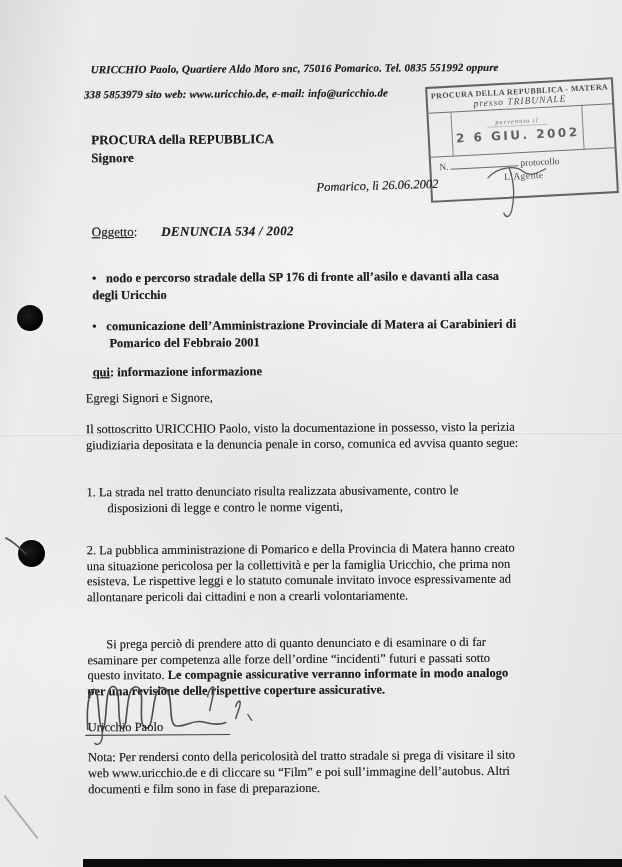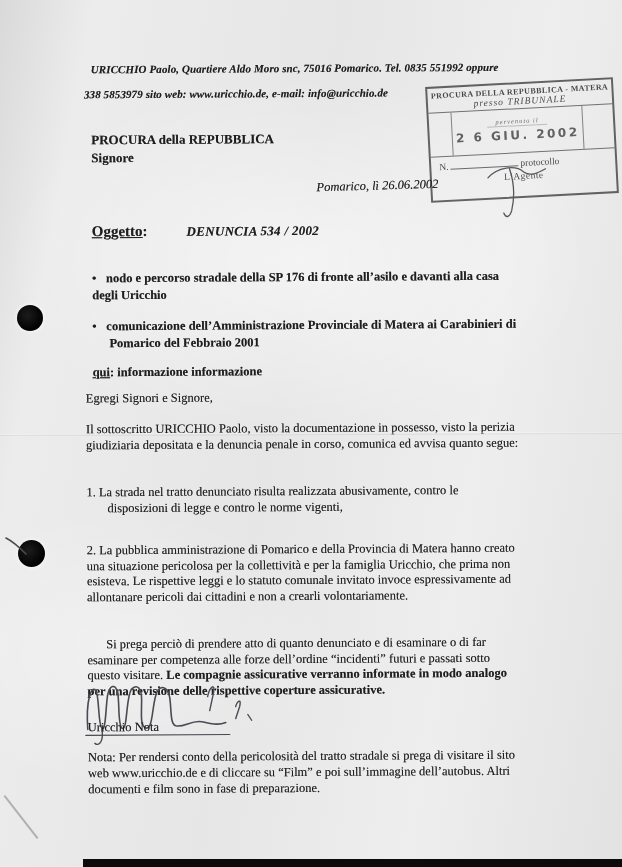--- a/index.html
+++ b/index.html
@@ -16,21 +16,21 @@
   }
   .page *{box-sizing:border-box;}
   .abs{position:absolute;}
   .txt{white-space:nowrap; text-shadow:0 0 .6px rgba(40,40,40,.55);}
   .b{font-weight:bold;} .u{text-decoration:underline;}
   .content{position:absolute; inset:0; transform:rotate(-.35deg);}
 
   .sender{font-size:11px; font-weight:bold; font-style:italic; letter-spacing:.1px;}
   .recipient{font-size:13px; font-weight:bold;}
   .dateline{font-size:12.5px; font-style:italic; transform:rotate(-1.2deg);}
-  .subject-label{font-size:15px; font-weight:bold;}
+  .subject-label{font-size:13px; font-weight:normal;}
   .subject-value{font-size:13px; font-weight:bold; font-style:italic; letter-spacing:.3px;}
   .bullet{font-size:12.5px; font-weight:bold; line-height:17px;}
   .body-line{font-size:12.5px; line-height:15.5px;}
   .nota-line{font-size:12.5px; line-height:16px;}
 
   .bullet .dot{display:inline-block; width:14px;}
   .hang{padding-left:17px;}
 
   
   .stamp{
@@ -68,21 +68,21 @@
     <div class="abs txt sender" style="left:93px; top:62px;">URICCHIO Paolo, Quartiere Aldo Moro snc, 75016 Pomarico. Tel. 0835 551992 oppure</div>
     <div class="abs txt sender" style="left:86px; top:87px;">338 5853979 sito web: www.uricchio.de, e-mail: info@uricchio.de</div>
 
     <div class="abs txt recipient" style="left:93px; top:131px;">PROCURA della REPUBBLICA</div>
     <div class="abs txt recipient" style="left:93px; top:149px;">Signore</div>
 
     <div class="abs txt dateline" style="left:318px; top:179px;">Pomarico, lì 26.06.2002</div>
 
     <div class="abs txt" style="left:93px; top:221px;">
       <span class="subject-label u">Oggetto</span><span class="subject-label">:</span>
-      <span class="subject-value" style="margin-left:35px;">DENUNCIA 534 / 2002</span>
+      <span class="subject-value" style="margin-left:20px;">DENUNCIA 534 / 2002</span>
     </div>
 
     <div class="abs bullet" style="left:93px; top:269px; width:480px;">
       <div class="txt"><span class="dot">•</span><span>nodo e percorso stradale della SP 176 di fronte all’asilo e davanti alla casa</span></div>
       <div class="txt">degli Uricchio</div>
     </div>
 
     <div class="abs bullet" style="left:93px; top:317px; width:490px;">
       <div class="txt"><span class="dot">•</span><span>comunicazione dell’Amministrazione Provinciale di Matera ai Carabinieri di</span></div>
       <div class="txt hang">Pomarico del Febbraio 2001</div>
@@ -107,34 +107,34 @@
     <div class="abs" style="left:86px; top:542px;">
       <div class="txt body-line">2.  La pubblica amministrazione di Pomarico e della Provincia di Matera hanno creato</div>
       <div class="txt body-line">una situazione pericolosa per la collettività e per la famiglia Uricchio, che prima non</div>
       <div class="txt body-line">esisteva. Le rispettive leggi e lo statuto comunale invitato invoce espressivamente ad</div>
       <div class="txt body-line">allontanare pericoli dai cittadini e non a crearli volontariamente.</div>
     </div>
 
     <div class="abs" style="left:86px; top:636px;">
       <div class="txt body-line" style="padding-left:19px;">Si prega perciò di prendere atto di quanto denunciato e di esaminare o di far</div>
       <div class="txt body-line">esaminare per competenza alle forze dell’ordine  “incidenti” futuri e passati sotto</div>
-      <div class="txt body-line"><span>questo visitare. </span><span class="b">Le compagnie assicurative verranno informate in modo analogo</span></div>
+      <div class="txt body-line"><span>questo invitato. </span><span class="b">Le compagnie assicurative verranno informate in modo analogo</span></div>
       <div class="txt body-line b">per una revisione delle rispettive coperture assicurative.</div>
     </div>
 
     <svg class="abs sig" style="left:78px; top:676px;" width="190" height="70" viewBox="0 0 190 70" aria-hidden="true">
       <path stroke-width="1.6" d="M8,52 C6,22 12,8 16,13 C20,18 18,46 22,51 C26,55 26,30 28,18 C30,8 36,6 38,15 C40,25 38,47 42,51 C48,55 46,20 52,12 C58,6 62,12 62,22 C62,36 60,49 66,51 C74,53 72,24 78,14 C82,8 88,10 90,20 C92,32 90,47 96,49 C104,51 112,43 122,45 C132,47 138,49 146,46"></path>
       <path stroke-width="1.1" d="M6,58 L150,58"></path>
       <path stroke-width="1.4" d="M22,52 C24,62 20,70 15,66"></path>
       <path stroke-width="1.4" d="M128,20 C130,10 136,6 134,16 L130,34"></path>
       <path stroke-width="1.4" d="M156,30 C158,24 162,22 160,30 L156,42"></path>
       <path stroke-width="1.2" d="M168,38 l4,6"></path>
     </svg>
 
-    <div class="abs txt body-line" style="left:86px; top:719px;">Uricchio Nota</div>
+    <div class="abs txt body-line" style="left:86px; top:719px;">Uricchio Paolo</div>
 
     <div class="abs" style="left:86px; top:748px;">
       <div class="txt nota-line">Nota: Per rendersi conto della pericolosità del tratto stradale si prega di visitare il sito</div>
       <div class="txt nota-line">web www.uricchio.de e di cliccare  su “Film” e poi sull’immagine dell’autobus. Altri</div>
       <div class="txt nota-line">documenti e film sono in fase di preparazione.</div>
     </div>
 
   </div>
 
   <div class="abs stamp">

